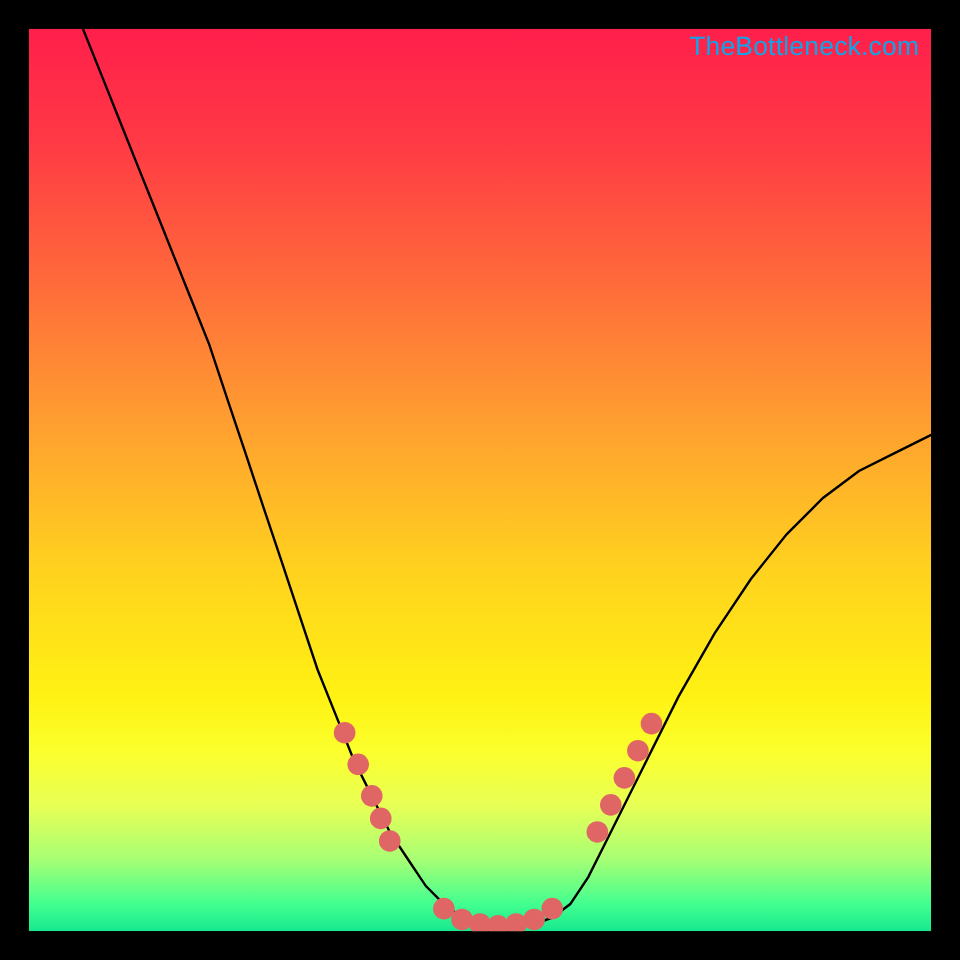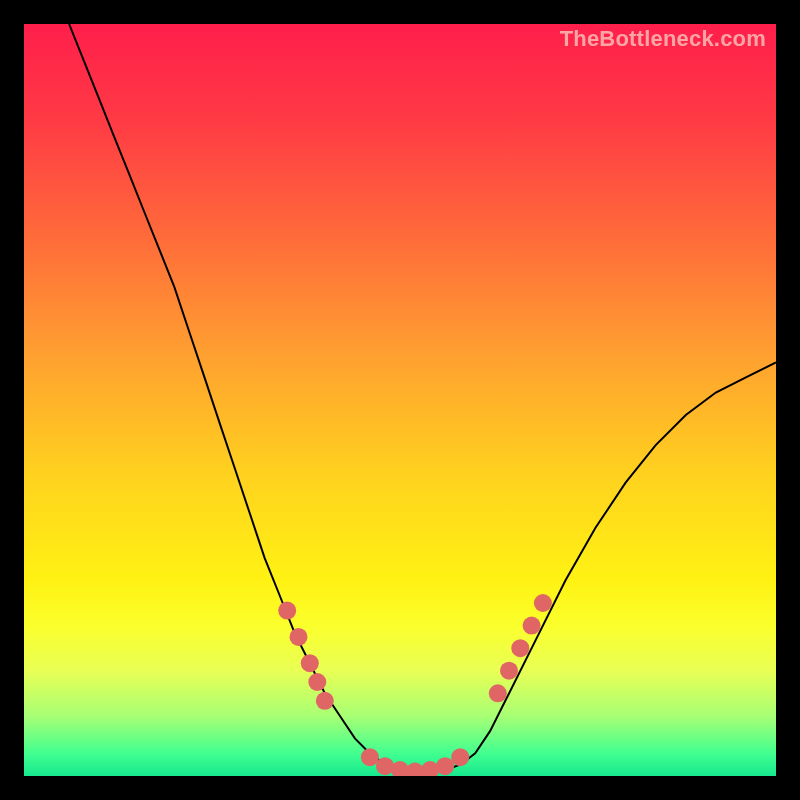--- a/index.html
+++ b/index.html
@@ -23,23 +23,23 @@
     position: absolute;
     left: 0;
     top: 0;
     width: 752px;
     height: 752px;
   }
   .watermark {
     position: absolute;
     top: 2px;
     right: 10px;
-    color: #fca5a5;
+    color: #0ea5e9;
     font-size: 22px;
-    font-weight: 700;
+    font-weight: 400;
     letter-spacing: 0.2px;
     user-select: none;
   }
 </style>
 </head>
 <body>
 
 <div class="frame">
   <svg class="plot" viewBox="0 0 752 752" preserveAspectRatio="none">
     <defs>

